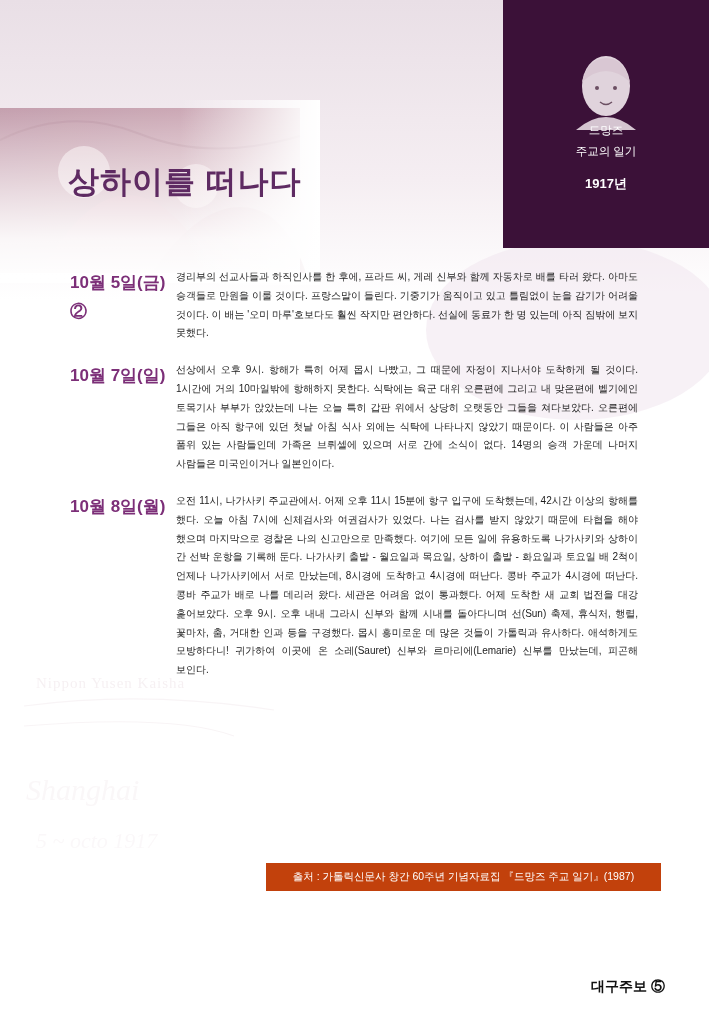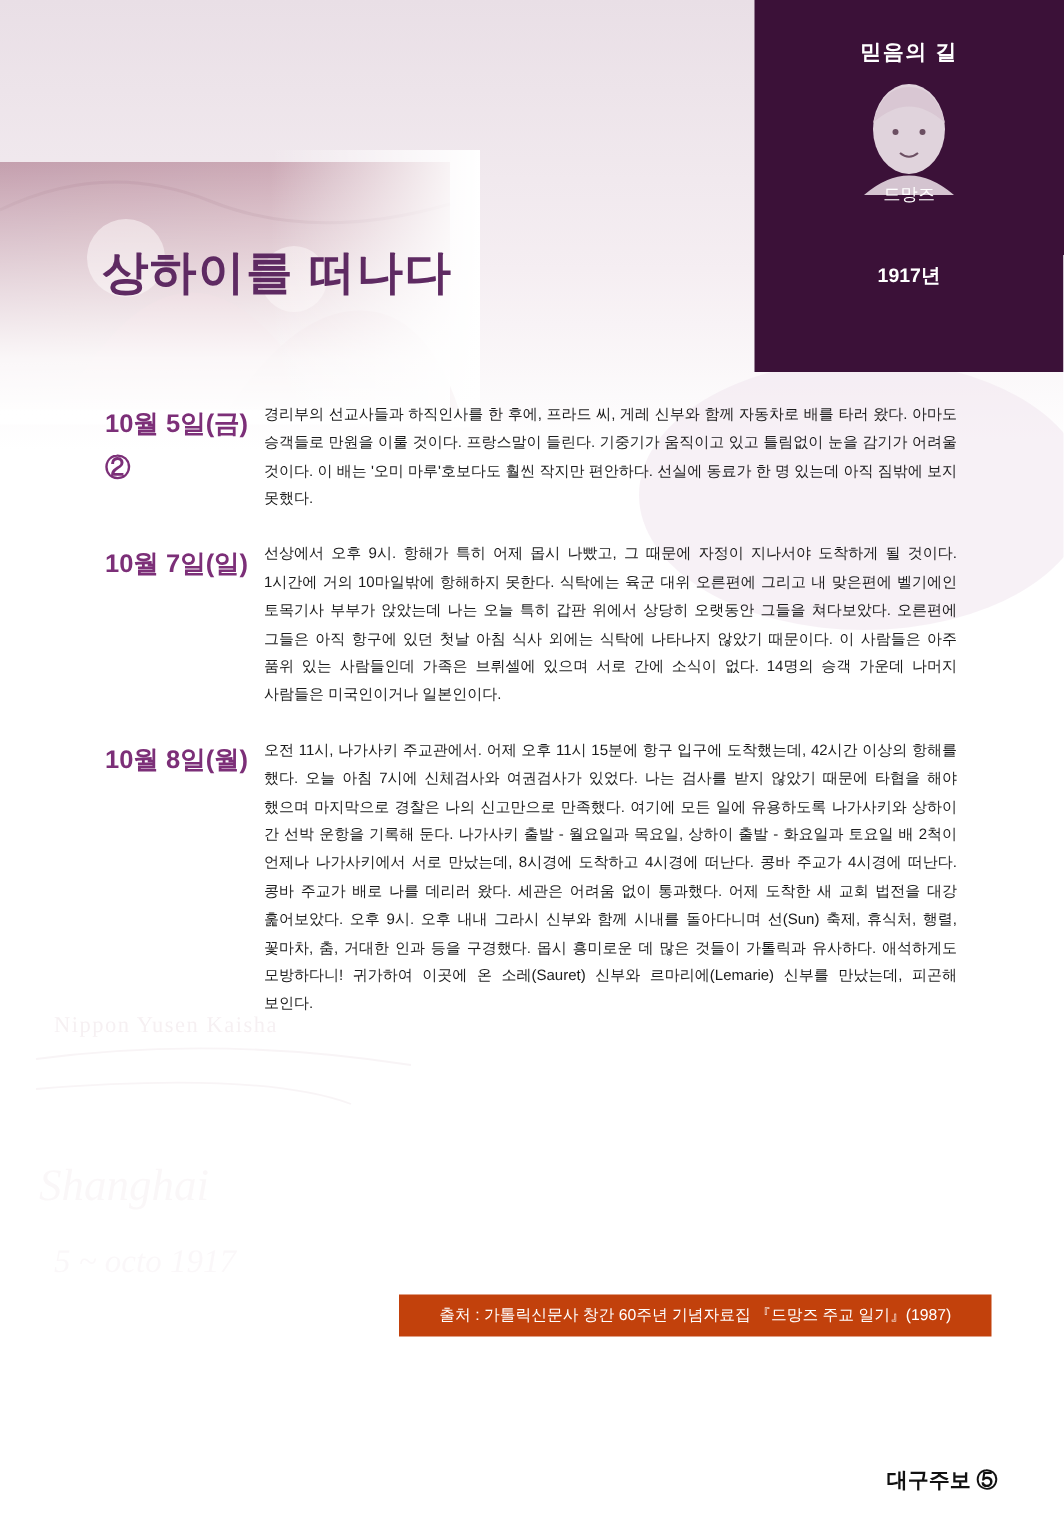--- a/index.html
+++ b/index.html
@@ -188,33 +188,33 @@
     <text class="wm" x="26" y="800" font-size="30" font-style="italic" opacity="0.55">Shanghai</text>
     <text class="wm" x="36" y="848" font-size="22" font-style="italic" opacity="0.5">5 ~ octo 1917</text>
     <path d="M24 706 q120 -16 250 4" stroke="#d7bfc9" stroke-width="1.2" fill="none"></path>
     <path d="M24 726 q150 -12 210 10" stroke="#d7bfc9" stroke-width="1.2" fill="none"></path>
   </g>
 
   <rect x="0" y="600" width="709" height="424" fill="#ffffff" opacity="0.55"></rect>
 </svg>
 
 <div class="masthead">
-  <div class="masthead-title">믿음의 길</div>
 
   <svg class="masthead-portrait" viewBox="0 0 120 78" xmlns="http://www.w3.org/2000/svg">
     <ellipse cx="60" cy="34" rx="24" ry="30" fill="#efe4ea" opacity="0.92"></ellipse>
     <path d="M36 30 q24 -22 48 0 q-6 -24 -24 -24 q-18 0 -24 24z" fill="#d8c6d2" opacity="0.95"></path>
     <path d="M30 78 q30 -26 60 0 z" fill="#e6d8e1" opacity="0.9"></path>
     <circle cx="51" cy="36" r="2" fill="#6b4f62"></circle>
     <circle cx="69" cy="36" r="2" fill="#6b4f62"></circle>
     <path d="M54 50 q6 5 12 0" stroke="#6b4f62" stroke-width="1.4" fill="none"></path>
   </svg>
 
   <div class="masthead-sub">
     <div>드망즈</div>
+    <div>주교의 일기</div>
   </div>
   <div class="masthead-year">1917년</div>
 </div>
 
 <h1 class="page-title">상하이를 떠나다</h1>
 
 <div class="article">
 
   <div class="entry">
     <div class="entry-date">10월 5일(금) ②</div>

